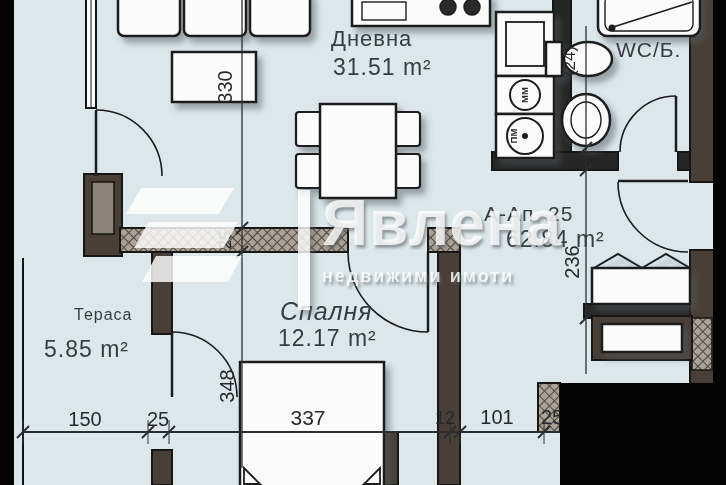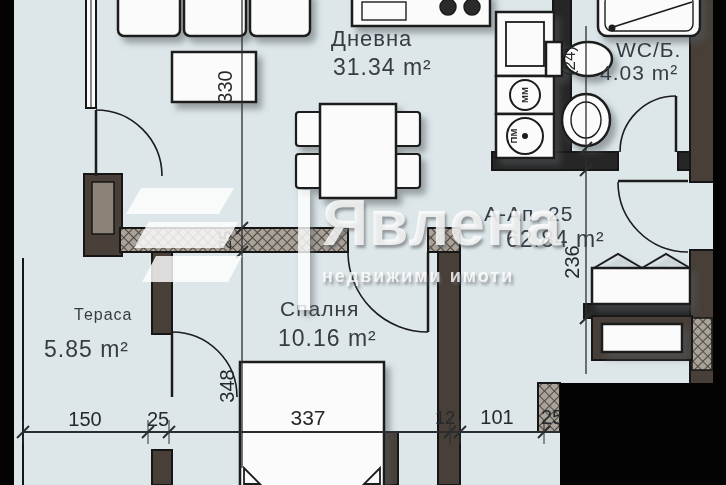--- a/index.html
+++ b/index.html
@@ -170,27 +170,26 @@
       <text transform="translate(231,240) rotate(-90)" font-size="17">25</text>
       <text transform="translate(234,386) rotate(-90)">348</text>
       <text transform="translate(575,61) rotate(-90)" font-size="17">(24)</text>
       <text transform="translate(579,262) rotate(-90)">236</text>
       <text transform="translate(528,95) rotate(-90)" font-size="9.5" font-weight="bold">ММ</text>
       <text transform="translate(517,136) rotate(-90)" font-size="9.5" font-weight="bold">ПМ</text>
     </g>
   </svg>
 
   <div class="lbl" style="left:331px;top:26px;font-size:22px;">Дневна</div>
-  <div class="lbl" style="left:333px;top:54px;font-size:23px;">31.34 m²</div>
+  <div class="lbl" style="left:333px;top:54px;font-size:23px;">31.51 m²</div>
   <div class="lbl" style="left:604px;top:38px;font-size:21px;margin-left:12px;">WC/Б.</div>
-  <div class="lbl" style="left:600px;top:61px;font-size:21px;">4.03 m²</div>
   <div class="lbl" style="left:484px;top:202px;font-size:21px;">А-Ап. 25</div>
   <div class="lbl" style="left:488px;top:226px;font-size:23px;margin-left:18px;">62.84 m²</div>
-  <div class="lbl" style="left:280px;top:297px;font-size:21px;">Спалня</div>
-  <div class="lbl" style="left:278px;top:325px;font-size:23px;">10.16 m²</div>
+  <div class="lbl" style="left:280px;top:297px;font-size:25px;font-style:italic;">Спалня</div>
+  <div class="lbl" style="left:278px;top:325px;font-size:23px;">12.17 m²</div>
   <div class="lbl" style="left:38px;top:306px;font-size:16px;margin-left:36px;">Тераса</div>
   <div class="lbl" style="left:44px;top:336px;font-size:23px;">5.85 m²</div>
 
   <div class="wm">
     <div>
       <div class="wm-stripe" style="left:126px;top:188px;width:108px;height:26px;"></div>
       <div class="wm-stripe" style="left:134px;top:222px;width:104px;height:26px;"></div>
       <div class="wm-stripe" style="left:142px;top:256px;width:100px;height:26px;"></div>
       <div class="wm-pole" style="left:298px;top:190px;width:12px;height:120px;"></div>
     </div>

